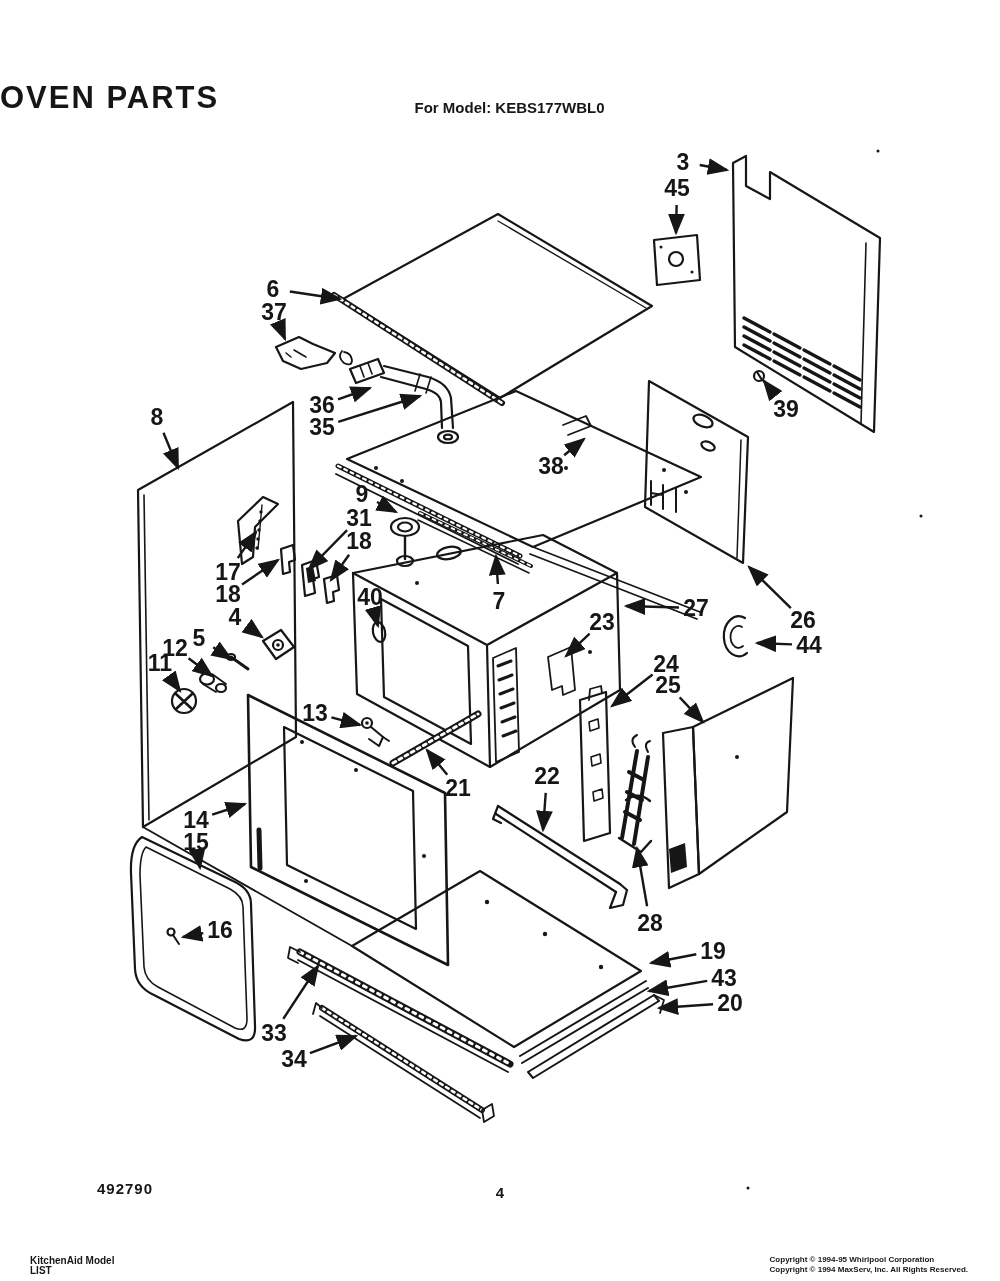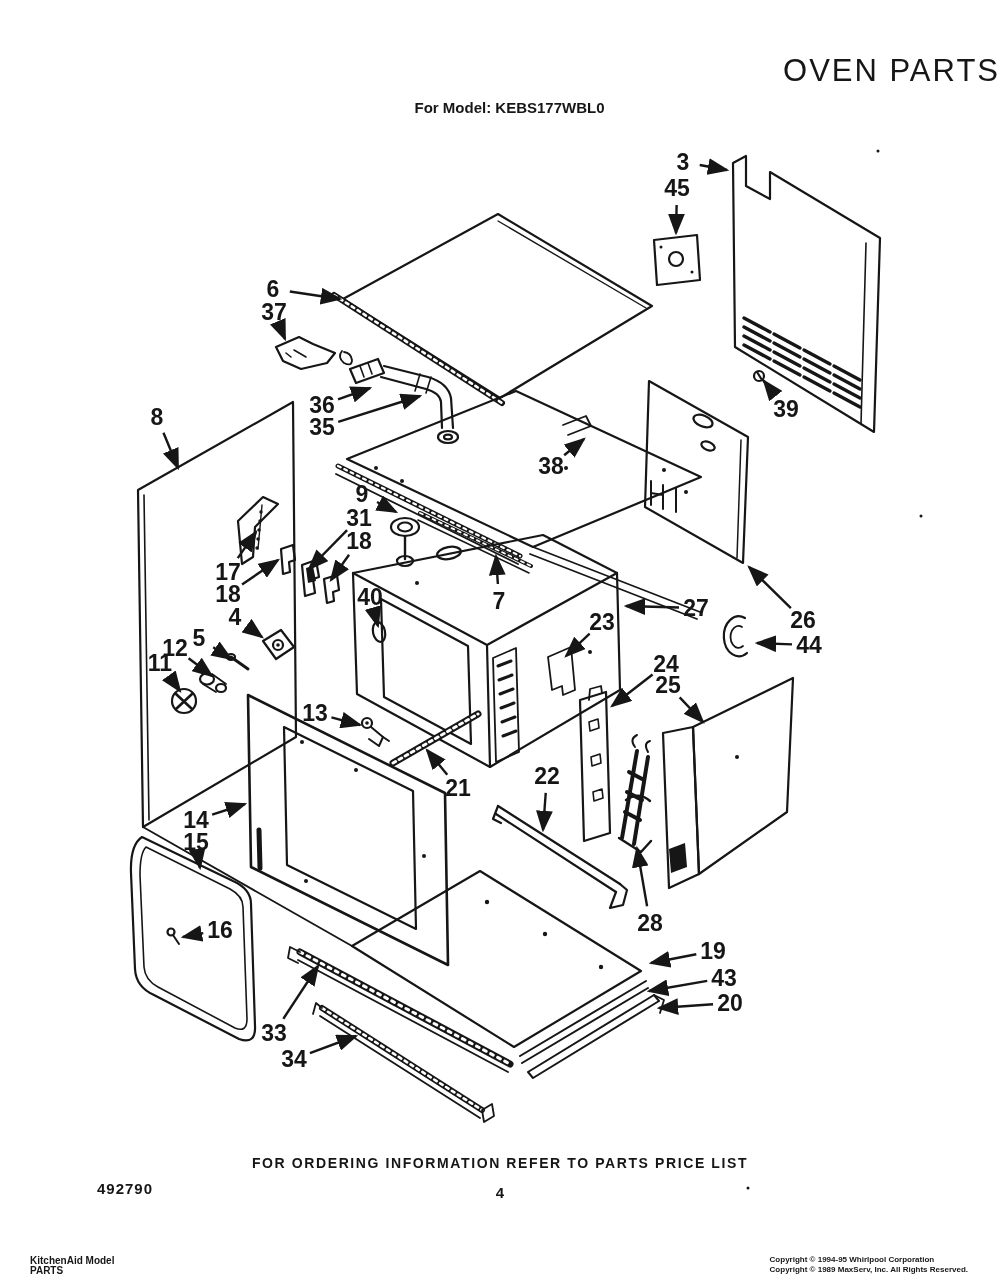--- a/index.html
+++ b/index.html
@@ -1,20 +1,20 @@
 <!DOCTYPE html>
 <html><head>
 <meta charset="utf-8">
 <style>
   html,body{margin:0;padding:0;background:#e8e8e6;}
   #page{position:relative;width:1000px;height:1281px;background:#ffffff;margin:0 auto;
         font-family:"Liberation Sans", sans-serif;color:#161616;overflow:hidden;}
   #art-svg{position:absolute;left:0;top:0;}
   .txt{position:absolute;white-space:nowrap;}
-  .title{left:0;right:0;top:53px;text-align:right;font-size:31px;font-weight:normal;letter-spacing:2px;}
+  .title{left:0;right:0;top:80px;text-align:left;font-size:31px;font-weight:bold;letter-spacing:2px;}
   .subtitle{left:0;right:0;top:99px;text-align:center;font-size:15px;font-weight:bold;margin-left:19px;}
   .ordering{left:0;right:0;top:1155px;text-align:center;font-size:14px;font-weight:bold;letter-spacing:1.6px;}
   .pageno{left:0;right:0;top:1184px;text-align:center;font-size:15px;font-weight:bold;}
   .docno{left:97px;top:1180px;font-size:15px;font-weight:bold;letter-spacing:1px;}
   .corner{left:30px;top:1256px;font-size:10px;font-weight:bold;line-height:10px;}
   .copyright{right:32px;top:1255px;font-size:8px;font-weight:bold;line-height:9.5px;text-align:left;}
   .pn{font:bold 23px "Liberation Sans", sans-serif;fill:#161616;}
 </style>
 </head>
 <body>
@@ -411,27 +411,26 @@
         </g>
         <g>
           <line x1="309.9386257129688" y1="1053.0872840097052" x2="356" y2="1036" stroke="#161616" stroke-width="2.4" marker-end="url(#arrow)"></line>
           <text x="294" y="1067" text-anchor="middle" class="pn">34</text>
         </g>
       </g>
   </svg>
 
   <div class="txt title">OVEN PARTS</div>
   <div class="txt subtitle">For Model: KEBS177WBL0</div>
-  <div class="txt ordering">FOR ORDERING INFORMATION REFER TO PARTS PRICE LIST</div>
   <div class="txt pageno">4</div>
   <div class="txt docno">492790</div>
 
   <div class="txt corner">
     <div>KitchenAid Model</div>
-    <div>PARTS</div>
+    <div>LIST</div>
   </div>
 
   <div class="txt copyright">
     <div>Copyright © 1994-95 Whirlpool Corporation</div>
-    <div>Copyright © 1989 MaxServ, Inc.  All Rights Reserved.</div>
+    <div>Copyright © 1994 MaxServ, Inc.  All Rights Reserved.</div>
   </div>
 
 </div>
 
 </body></html>

